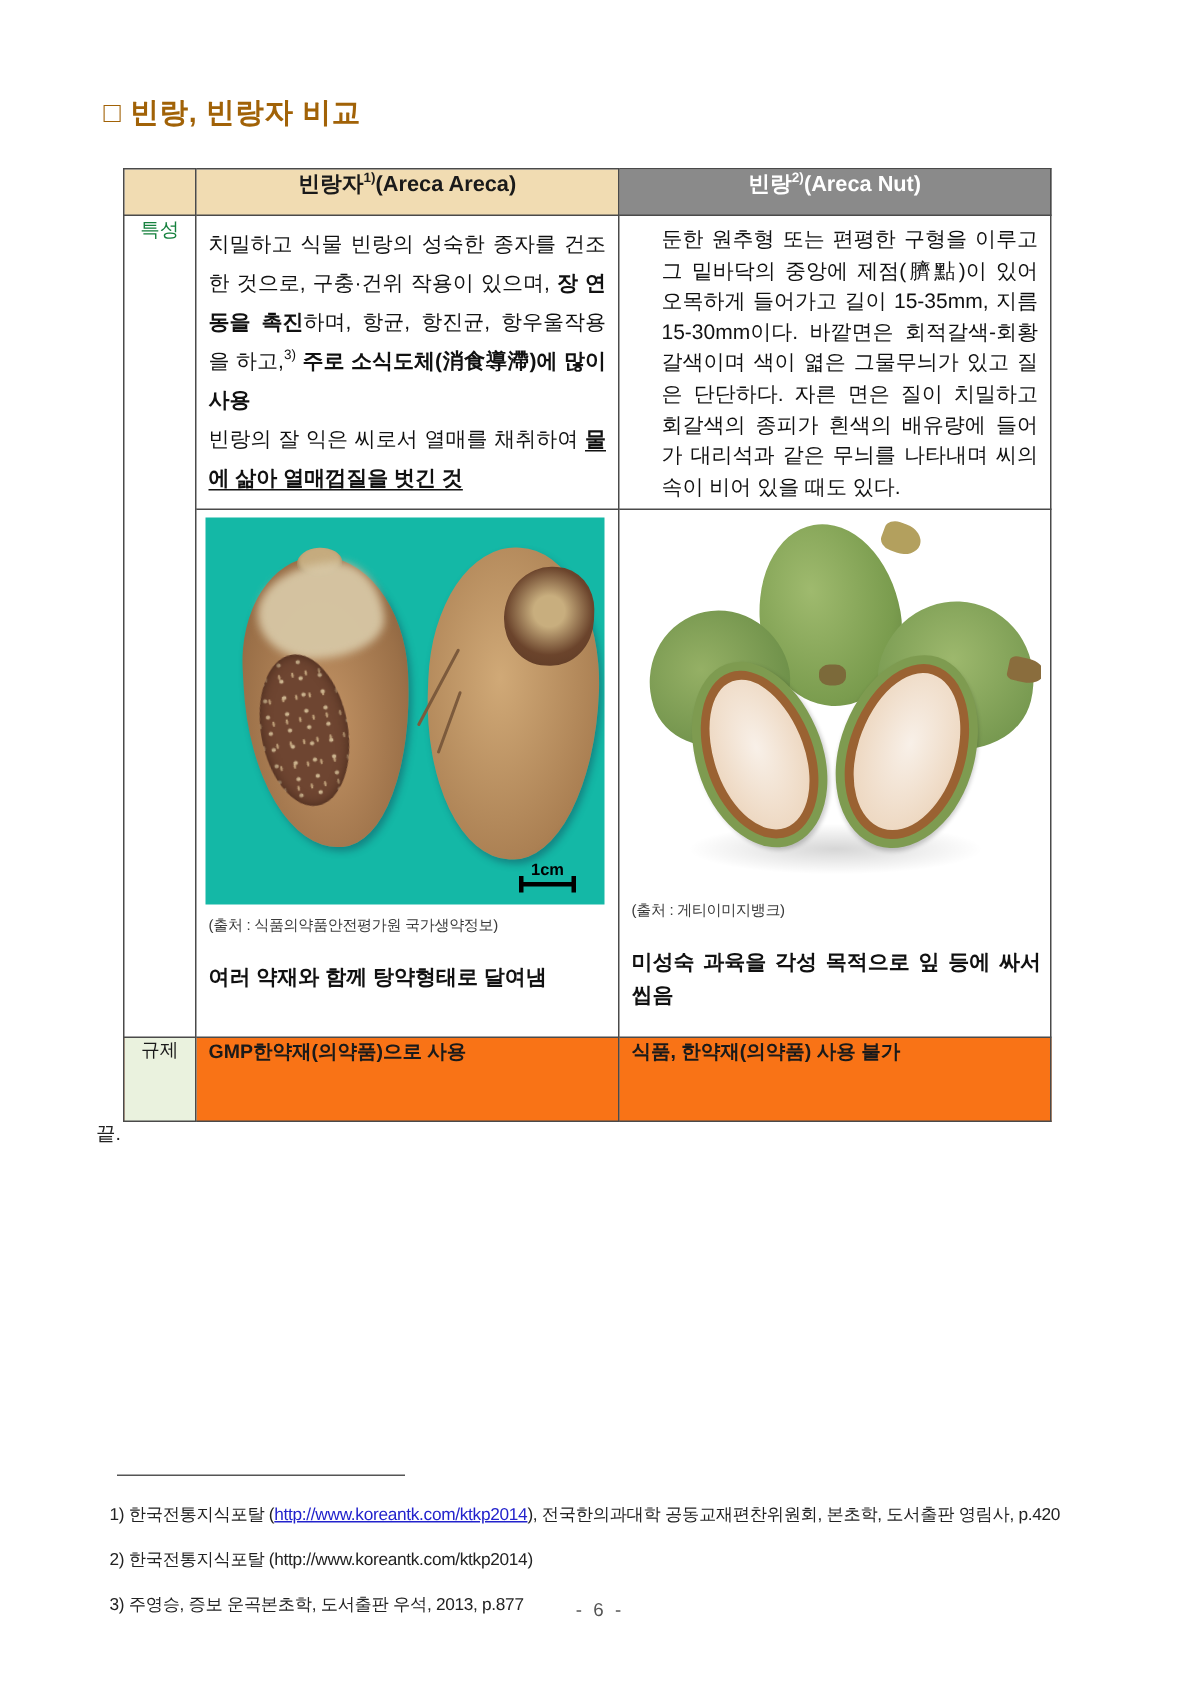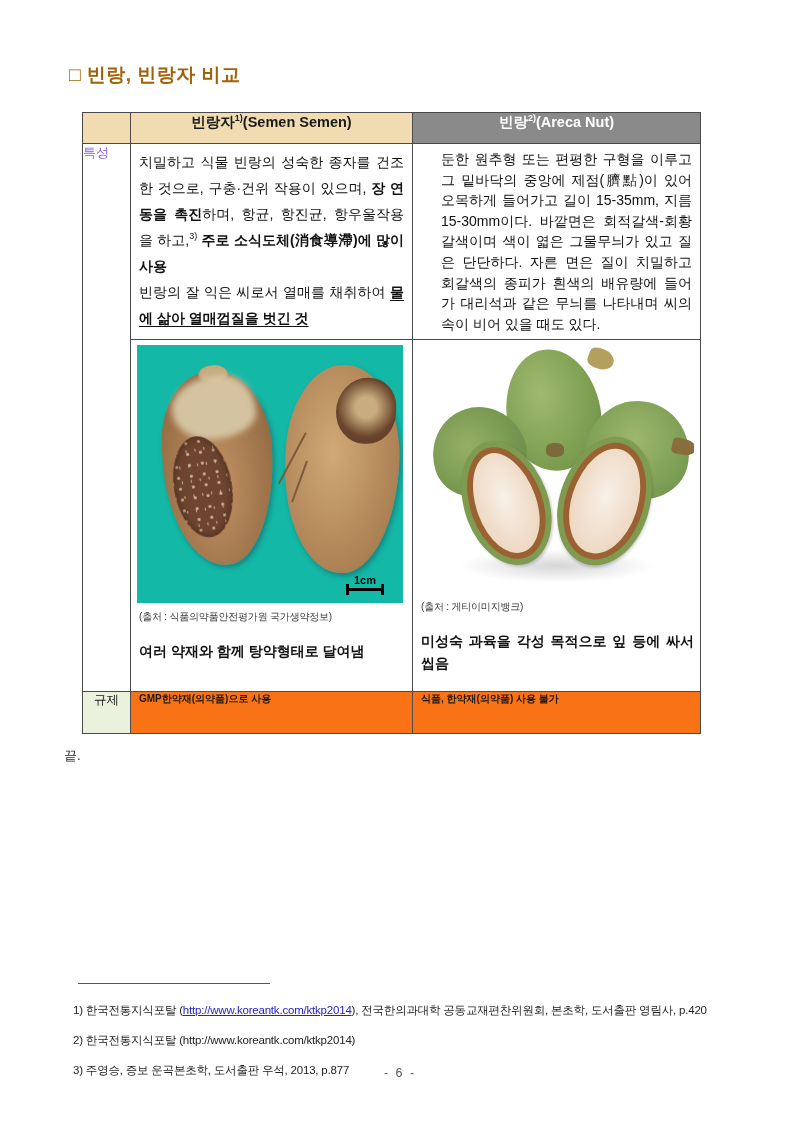--- a/index.html
+++ b/index.html
@@ -16,21 +16,21 @@
   table.cmp {
     position:absolute; left:82px; top:112px;
     border-collapse:collapse; table-layout:fixed; width:618px;
   }
   table.cmp td { border:1px solid #4a4a4a; vertical-align:top; }
   td.hc { text-align:center; vertical-align:middle; font-weight:bold; font-size:14.5px; height:31px; }
   .tan  { background:#f1dcb2; }
   .grayhdr { background:#8a8a8a; color:#ffffff; }
   sup { font-size:9px; vertical-align:super; line-height:0; }
   td.rowlabel {
-    vertical-align:middle; font-size:13px; color:#8b5cf6; background:#fff;
+    text-align:center; vertical-align:middle; font-size:13px; color:#15803d; background:#fff;
   }
   td.celltext {
     padding:5px 8px; font-size:14px; text-align:justify; color:#111;
   }
   td.semen-desc { line-height:26px; height:193px; }
   td.nut-desc  { line-height:20.6px;padding-left:28px; }
   .b { font-weight:bold; }
   .bu { font-weight:bold; text-decoration:underline; text-underline-offset:3px; }
   td.mediacell { padding:5px 6px; }
   
@@ -95,21 +95,21 @@
   .cut .rim { position:absolute; inset:6px; border-radius:inherit; background:#9a6232; }
   .cut .face { position:absolute; inset:12px; border-radius:inherit;
     background:radial-gradient(ellipse at 50% 45%, #f8f0e8, #eed9c3 70%, #d9b28c); }
   .cut-left { left:44px; top:92px; width:84px; height:128px; transform:rotate(-20deg); }
   .cut-right { left:140px; top:88px; width:90px; height:132px; transform:rotate(18deg); }
   .stub { position:absolute; background:#7c6a3a; border-radius:40%; }
   .stub1 { left:126px; top:96px; width:18px; height:14px; }
   .caption { font-size:10px; color:#3a3a3a; margin:7px 0 16px 2px; letter-spacing:-0.2px; }
   .summary { font-size:14px; font-weight:bold; color:#111; margin:14px 0 0 2px; text-align:justify; line-height:22px; }
   tr.rowreg { background:#f97316; }
-  td.regtext { padding:0 8px; font-size:10px; font-weight:bold; vertical-align:middle; height:42px; }
+  td.regtext { padding:0 8px; font-size:13px; font-weight:bold; vertical-align:middle; height:56px; }
   td.reglabel { text-align:center; vertical-align:middle; font-size:12.5px; background:#eaf2de; }
   .endmark { position:absolute; left:64px; top:747px; font-size:13px; color:#222; }
   .fn-sep { position:absolute; left:78px; top:983px; width:192px; height:1px; background:#555; }
   .footnotes { position:absolute; left:73px; top:991px; width:660px;margin-top:12px; }
   .fn { font-size:11.5px; color:#222; line-height:15px; margin-bottom:15px; letter-spacing:-0.2px; }
   .fnlink { color:#2222cc; text-decoration:underline; cursor:pointer; }
   .pagenum { position:absolute; left:0; top:1066px; width:800px; text-align:center;
     font-size:12.5px; color:#555; letter-spacing:2px; }
 </style>
 </head>
@@ -121,21 +121,21 @@
 
   <table class="cmp">
     <colgroup>
         <col style="width:48px">
         <col style="width:282px">
         <col style="width:288px">
       </colgroup>
     <tbody>
       <tr>
         <td class="tan hc"></td>
-        <td class="tan hc"><span>빈랑자</span><sup>1)</sup><span>(Semen Semen)</span></td>
+        <td class="tan hc"><span>빈랑자</span><sup>1)</sup><span>(Areca Areca)</span></td>
         <td class="grayhdr hc"><span>빈랑</span><sup>2)</sup><span>(Areca Nut)</span></td>
       </tr>
 
       <tr>
         <td class="rowlabel" rowspan="2">특성</td>
         <td class="celltext semen-desc">
           <div><span>치밀하고 식물 빈랑의 성숙한 종자를 건조한 것으로, 구충·건위 작용이 있으며, </span><span class="b">장 연동을 촉진</span><span>하며, 항균, 항진균, 항우울작용을 하고,</span><sup>3)</sup><span class="b"> 주로 </span><span class="b">소식도체(消食導滯)에 많이 사용</span></div>
           <div><span>빈랑의 잘 익은 씨로서 열매를 채취하여 </span><span class="bu">물에 삶아 열매껍질을 벗긴 것</span></div>
         </td>
         <td class="celltext nut-desc">둔한 원추형 또는 편평한 구형을 이루고 그 밑바닥의 중앙에 제점(臍點)이 있어 오목하게 들어가고 길이 15-35mm, 지름 15-30mm이다. 바깥면은 회적갈색-회황갈색이며 색이 엷은 그물무늬가 있고 질은 단단하다. 자른 면은 질이 치밀하고 회갈색의 종피가 흰색의 배유량에 들어가 대리석과 같은 무늬를 나타내며 씨의 속이 비어 있을 때도 있다.</td>

